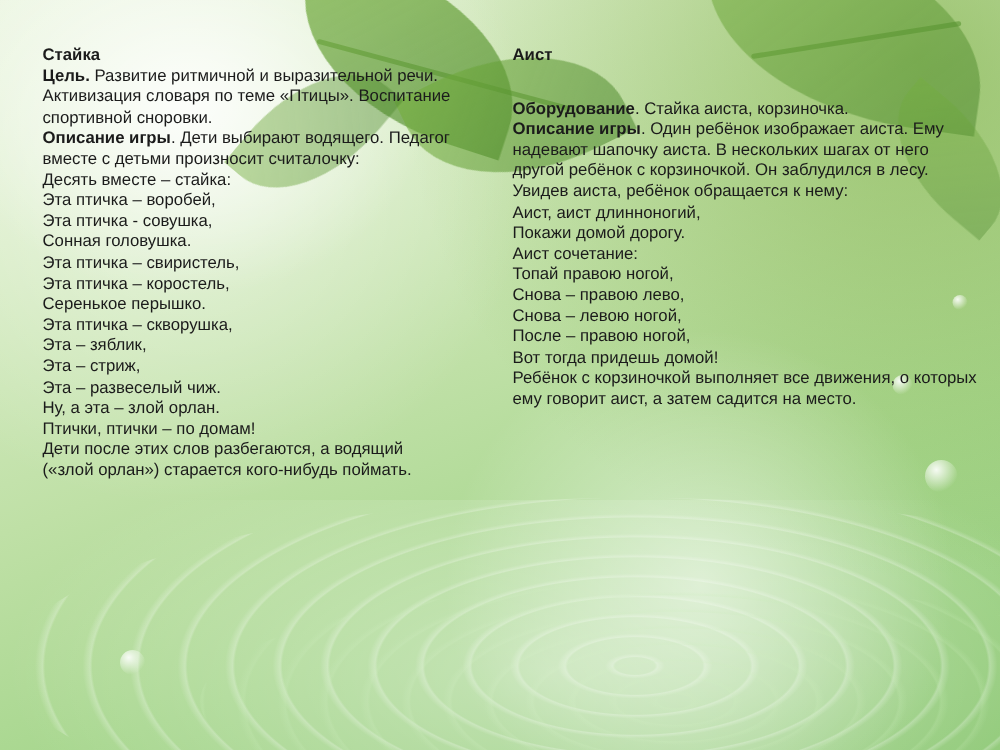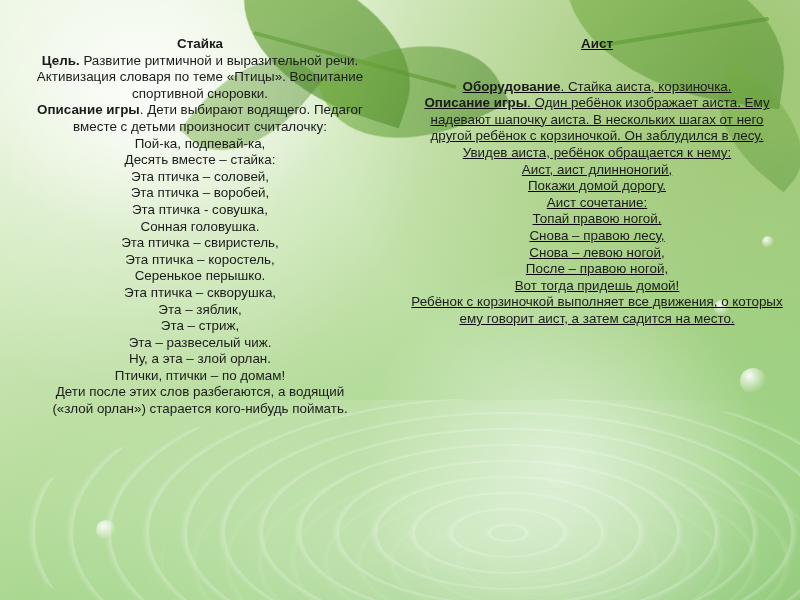--- a/index.html
+++ b/index.html
@@ -11,21 +11,20 @@
     height: 600px;
     overflow: hidden;
     font-family: "Liberation Sans", sans-serif;
   }
   .slide {
     position: relative;
     width: 800px;
     height: 600px;
     overflow: hidden;
     background: #cfe8bf;
-    text-align: center;
   }
   
   .bg-base {
     position: absolute;
     inset: 0;
     background:
       radial-gradient(circle at 70% 78%, rgba(255,255,255,0.55) 0%, rgba(255,255,255,0.0) 28%),
       radial-gradient(circle at 18% 20%, rgba(255,255,255,0.50) 0%, rgba(255,255,255,0.0) 35%),
       radial-gradient(circle at 92% 8%, rgba(120,170,60,0.55) 0%, rgba(120,170,60,0.0) 45%),
       linear-gradient(160deg, #eaf5df 0%, #d7ecc4 22%, #bfe0a6 48%, #a8d78f 70%, #8fc977 100%);
@@ -116,21 +115,20 @@
   .col {
     box-sizing: border-box;
   }
   .col-left {
     width: 372px;
     padding: 36px 6px 0 34px;
   }
   .col-right {
     width: 428px;
     padding: 36px 16px 0 38px;
-    text-decoration: underline;
   }
   .ptxt {
     margin: 0;
     color: #1b1b1b;
     font-size: 13.4px;
     line-height: 16.6px;
     font-family: "Liberation Sans", sans-serif;
   }
   .b { font-weight: bold; }
   .spacer-r { height: 26px; }
@@ -156,23 +154,21 @@
   <div class="droplet d3"></div>
   <div class="droplet d4"></div>
 
   <div class="columns">
 
     <div class="col col-left">
       <p class="ptxt b">Стайка</p>
       <div>
           <p class="ptxt"><span class="b">Цель.</span><span> Развитие ритмичной и выразительной речи. Активизация словаря по теме «Птицы». Воспитание спортивной сноровки.</span></p>
           <p class="ptxt"><span class="b">Описание игры</span><span>. Дети выбирают водящего. Педагог вместе с детьми произносит считалочку:</span></p>
-          <p class="ptxt"><span>Пой-ка, подпевай-ка,</span></p>
           <p class="ptxt"><span>Десять вместе – стайка:</span></p>
-          <p class="ptxt"><span>Эта птичка – соловей,</span></p>
           <p class="ptxt"><span>Эта птичка – воробей,</span></p>
           <p class="ptxt"><span>Эта птичка - совушка,</span></p>
           <p class="ptxt"><span>Сонная головушка.</span></p>
           <p class="ptxt"><span>Эта птичка – свиристель,</span></p>
           <p class="ptxt"><span>Эта птичка – коростель,</span></p>
           <p class="ptxt"><span>Серенькое перышко.</span></p>
           <p class="ptxt"><span>Эта птичка – скворушка,</span></p>
           <p class="ptxt"><span>Эта – зяблик,</span></p>
           <p class="ptxt"><span>Эта – стриж,</span></p>
           <p class="ptxt"><span>Эта – развеселый чиж.</span></p>
@@ -185,21 +181,21 @@
     <div class="col col-right">
       <p class="ptxt b">Аист</p>
       <div class="spacer-r"></div>
       <div>
           <p class="ptxt"><span class="b">Оборудование</span><span>. Стайка аиста, корзиночка.</span></p>
           <p class="ptxt"><span class="b">Описание игры</span><span>. Один ребёнок изображает аиста. Ему надевают шапочку аиста. В нескольких шагах от него другой ребёнок с корзиночкой. Он заблудился в лесу. Увидев аиста, ребёнок обращается к нему:</span></p>
           <p class="ptxt"><span>Аист, аист длинноногий,</span></p>
           <p class="ptxt"><span>Покажи домой дорогу.</span></p>
           <p class="ptxt"><span>Аист сочетание:</span></p>
           <p class="ptxt"><span>Топай правою ногой,</span></p>
-          <p class="ptxt"><span>Снова – правою лесу,</span></p>
+          <p class="ptxt"><span>Снова – правою лево,</span></p>
           <p class="ptxt"><span>Снова – левою ногой,</span></p>
           <p class="ptxt"><span>После – правою ногой,</span></p>
           <p class="ptxt"><span>Вот тогда придешь домой!</span></p>
           <p class="ptxt"><span>Ребёнок с корзиночкой выполняет все движения, о которых ему говорит аист, а затем садится на место.</span></p>
         </div>
     </div>
 
   </div>
 </div>
 

